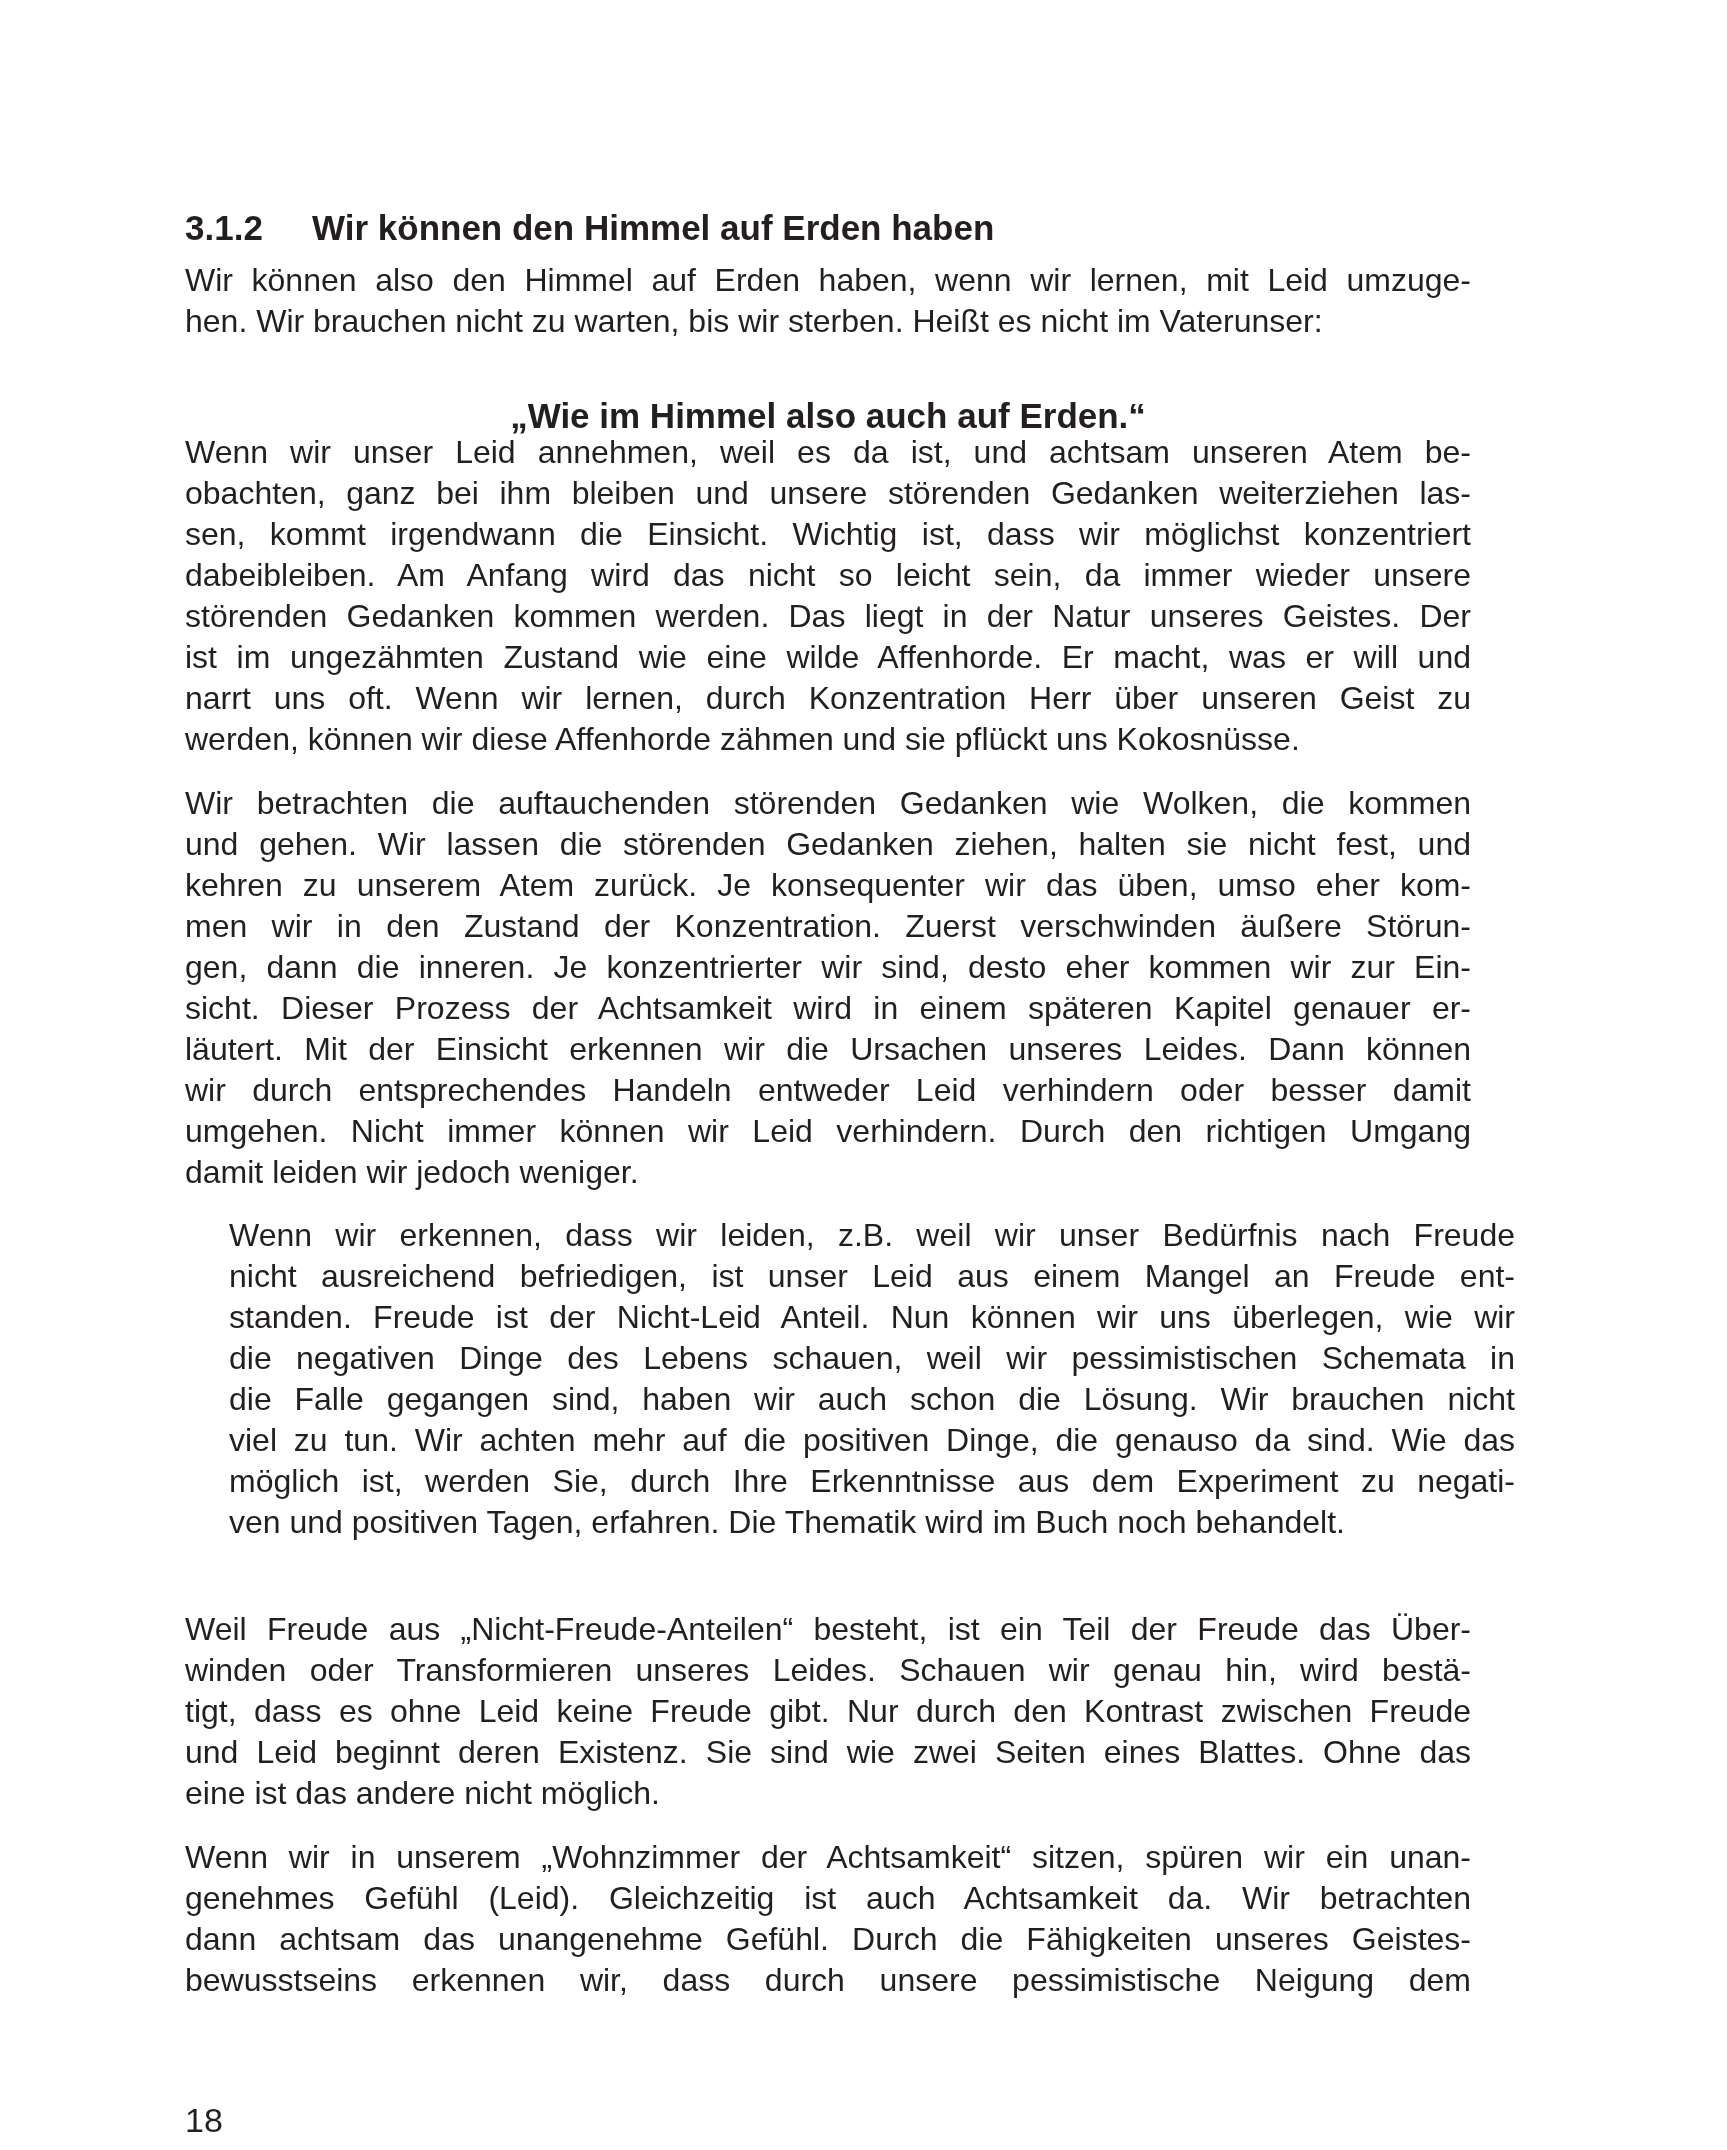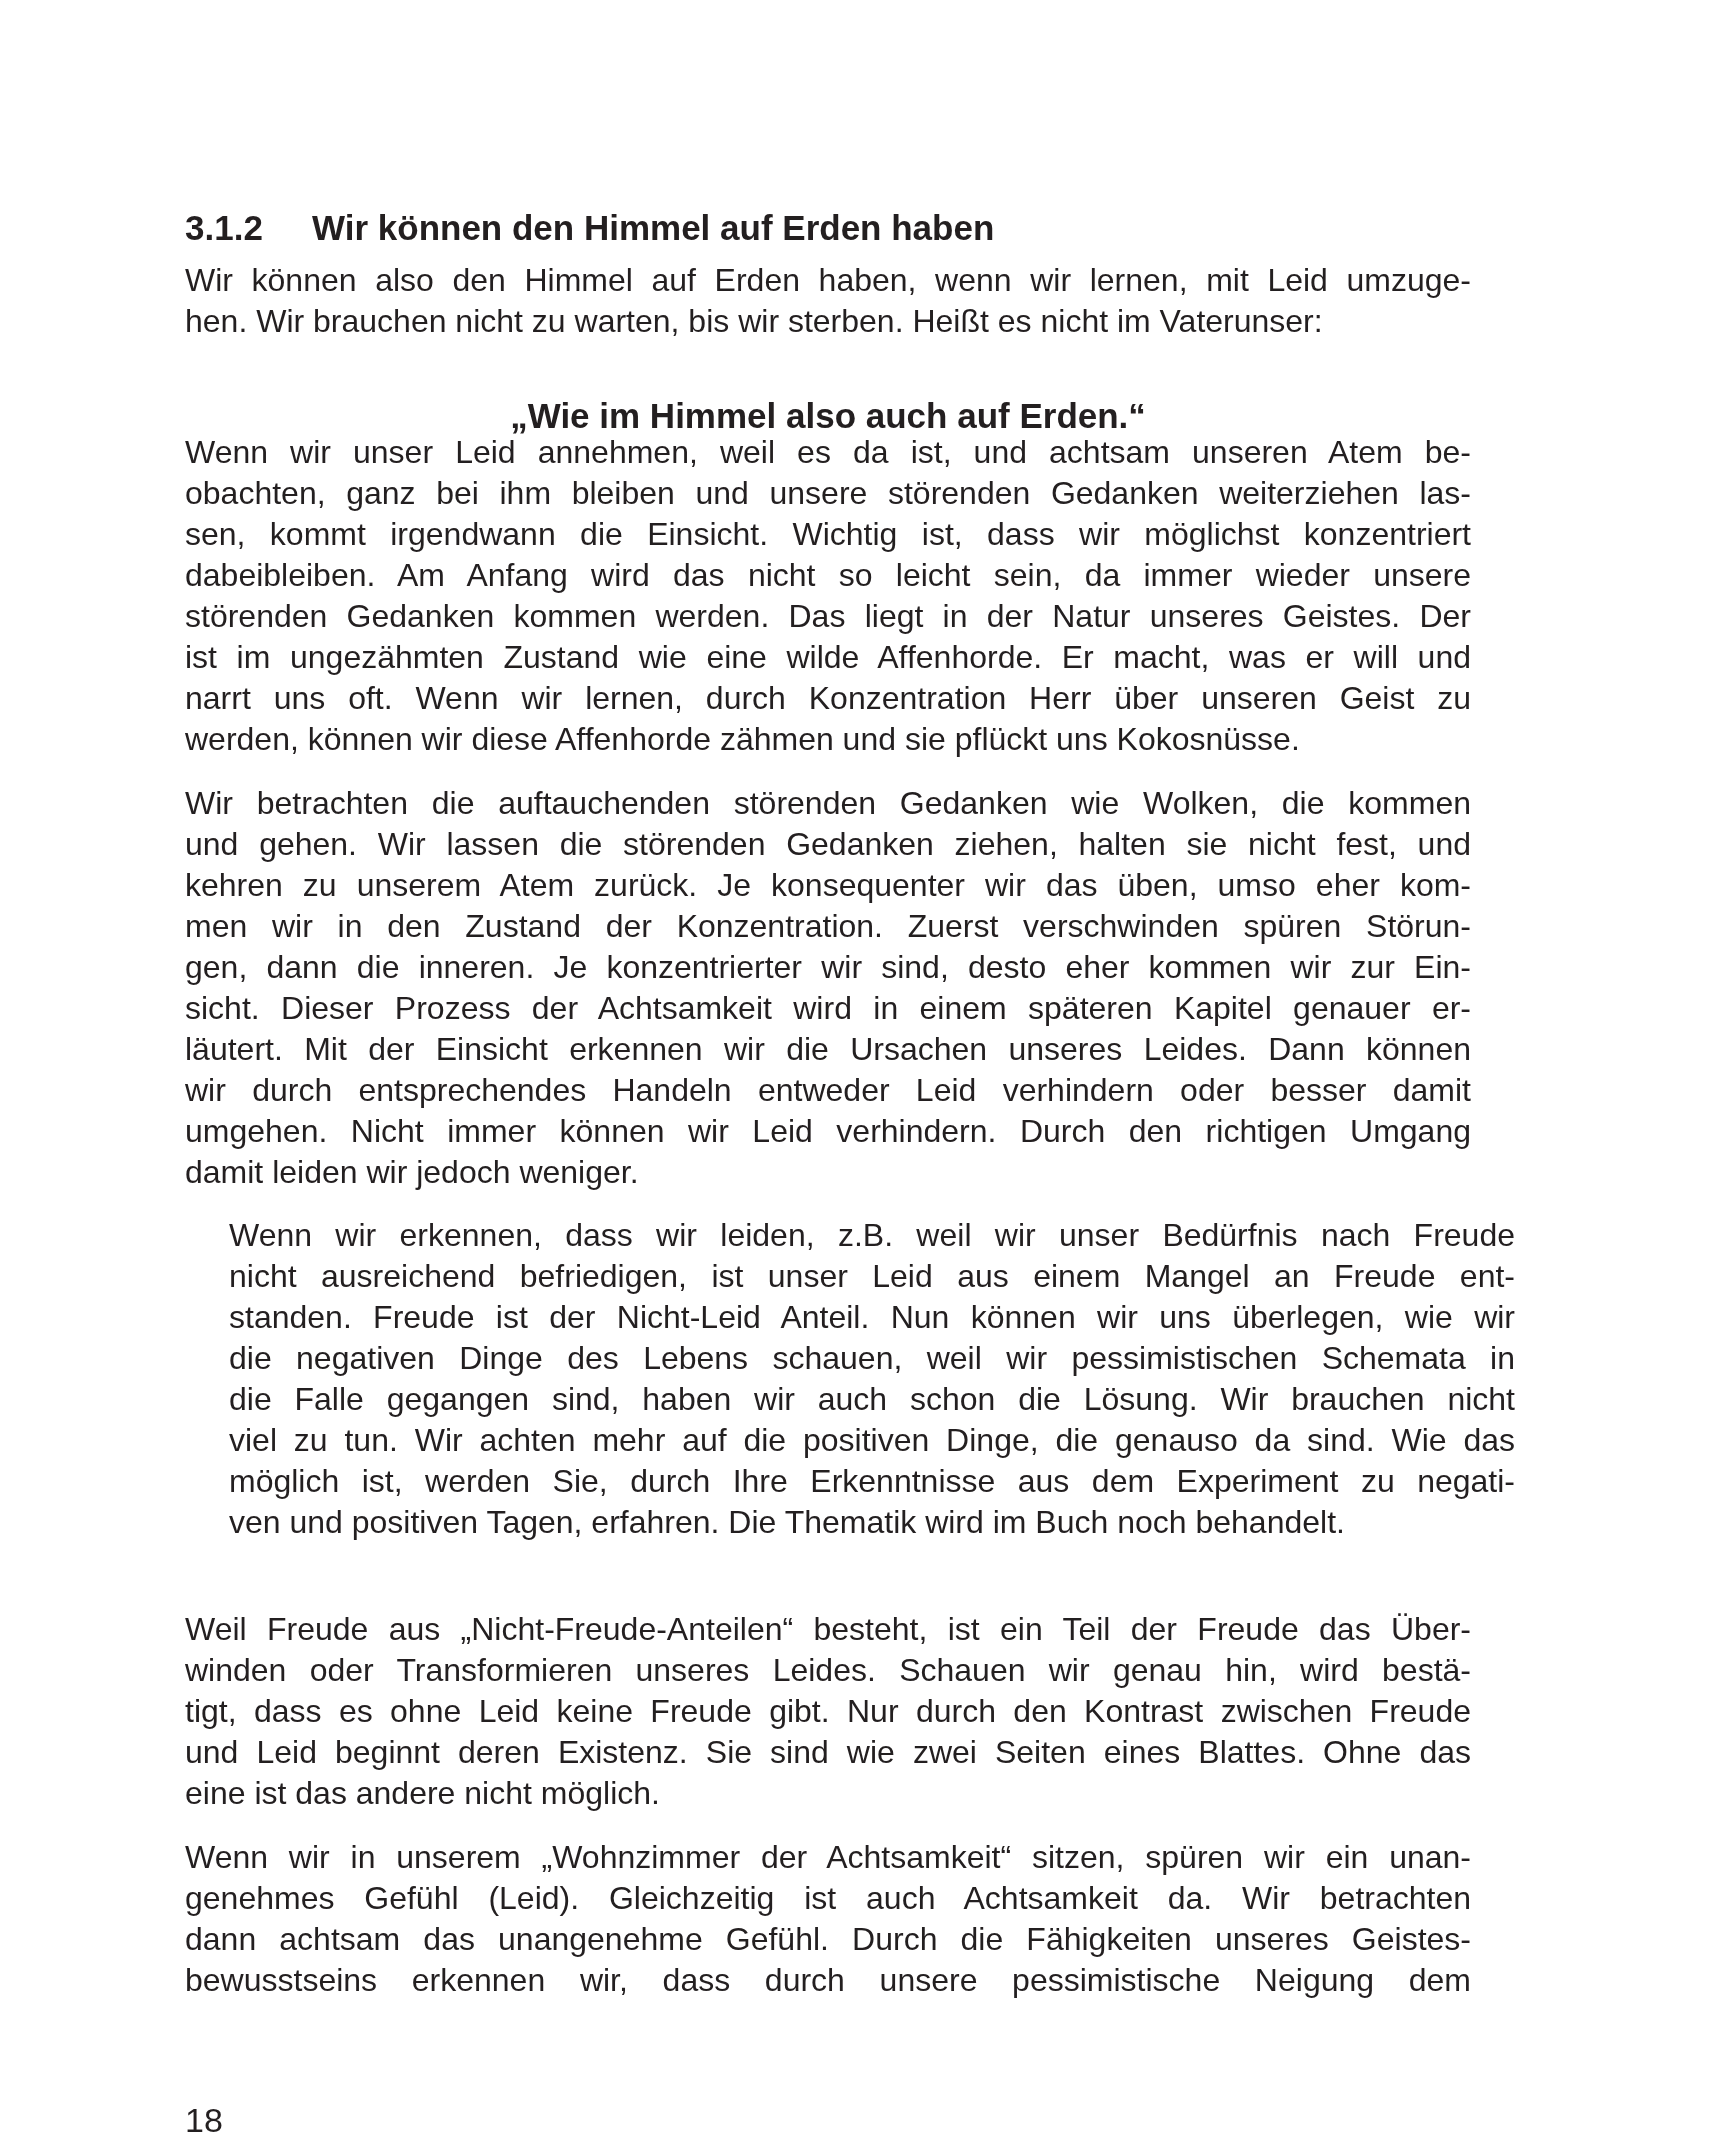--- a/index.html
+++ b/index.html
@@ -95,21 +95,21 @@
     <span class="line">störenden Gedanken kommen werden. Das liegt in der Natur unseres Geistes. Der</span>
     <span class="line">ist im ungezähmten Zustand wie eine wilde Affenhorde. Er macht, was er will und</span>
     <span class="line">narrt uns oft. Wenn wir lernen, durch Konzentration Herr über unseren Geist zu</span>
     <span class="line last">werden, können wir diese Affenhorde zähmen und sie pflückt uns Kokosnüsse.</span>
   </div>
 
   <div class="body-block" style="top:783px;">
     <span class="line">Wir betrachten die auftauchenden störenden Gedanken wie Wolken, die kommen</span>
     <span class="line">und gehen. Wir lassen die störenden Gedanken ziehen, halten sie nicht fest, und</span>
     <span class="line">kehren zu unserem Atem zurück. Je konsequenter wir das üben, umso eher kom-</span>
-    <span class="line">men wir in den Zustand der Konzentration. Zuerst verschwinden spüren Störun-</span>
+    <span class="line">men wir in den Zustand der Konzentration. Zuerst verschwinden äußere Störun-</span>
     <span class="line">gen, dann die inneren. Je konzentrierter wir sind, desto eher kommen wir zur Ein-</span>
     <span class="line">sicht. Dieser Prozess der Achtsamkeit wird in einem späteren Kapitel genauer er-</span>
     <span class="line">läutert. Mit der Einsicht erkennen wir die Ursachen unseres Leides. Dann können</span>
     <span class="line">wir durch entsprechendes Handeln entweder Leid verhindern oder besser damit</span>
     <span class="line">umgehen. Nicht immer können wir Leid verhindern. Durch den richtigen Umgang</span>
     <span class="line last">damit leiden wir jedoch weniger.</span>
   </div>
 
   <div class="body-block" style="top:1215px;margin-left:44px;">
     <span class="line">Wenn wir erkennen, dass wir leiden, z.B. weil wir unser Bedürfnis nach Freude</span>

